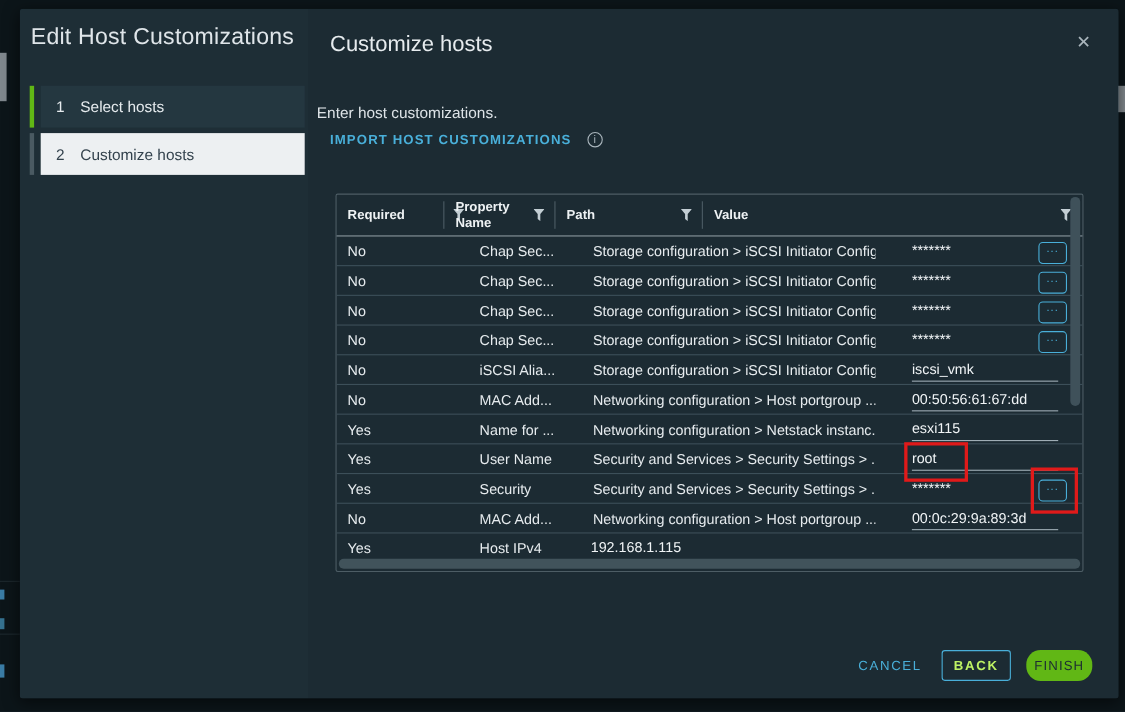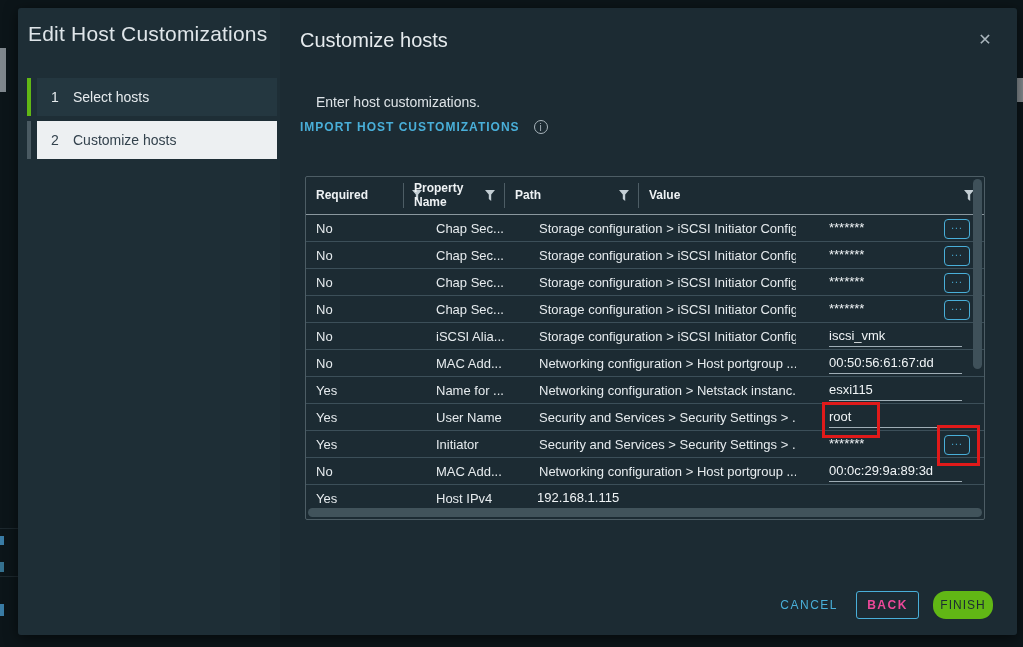--- a/index.html
+++ b/index.html
@@ -51,21 +51,21 @@
   
   .main { flex:1; background:#1c2b33; position:relative; }
   .panel-title {
     position:absolute; left:20px; top:21px; font-size:20px; font-weight:400; color:#e6ebee;
   }
   .close-btn {
     position:absolute; right:22px; top:22px; width:20px; height:20px;
     color:#a9b5bc; font-size:16px; line-height:20px; text-align:center; cursor:pointer;
     background:none; border:none; font-family:"Liberation Sans", sans-serif;
   }
-  .panel-desc { position:absolute; left:36px; top:86px; font-size:14px; color:#dde3e7; }
+  .panel-desc { position:absolute; left:8px; top:86px; font-size:14px; color:#dde3e7; }
   .import-row { position:absolute; left:20px; top:112px; display:flex; align-items:center; }
   .import-link {
     font-size:12px; font-weight:bold; letter-spacing:1px; color:#49afd9;
     text-decoration:none; cursor:pointer;
   }
   .info-icon {
     margin-left:14px; width:14px; height:14px; border:1px solid #a9b5bc; border-radius:50%;
     color:#a9b5bc; font-size:10px; line-height:13px; text-align:center; font-style:normal;
   }
 
@@ -133,21 +133,21 @@
   .actions {
     position:absolute; right:24px; bottom:16px; display:flex; align-items:center; gap:14px;
   }
   .btn-cancel {
     background:none; border:none; color:#49afd9; font-size:12px; font-weight:normal;
     letter-spacing:1.5px; cursor:pointer; font-family:"Liberation Sans", sans-serif;
     margin-right:4px;
   }
   .btn-back {
     width:63px; height:28px; border:1px solid #49afd9; border-radius:3px; background:transparent;
-    color:#ec4899; font-size:12px; font-weight:bold; letter-spacing:1.5px; cursor:pointer;
+    color:#bef264; font-size:12px; font-weight:bold; letter-spacing:1.5px; cursor:pointer;
     font-family:"Liberation Sans", sans-serif;
   }
   .btn-finish {
     width:60px; height:28px; border:none; border-radius:13px; background:#61b715;
     color:#1c2b33; font-size:12px; font-weight:normal; letter-spacing:1px; cursor:pointer;
     font-family:"Liberation Sans", sans-serif;
   }
 </style>
 </head>
 <body>
@@ -276,21 +276,21 @@
           <div class="grid-row">
             <div class="cell bc0">Yes</div>
             <div class="cell bc1">User Name</div>
             <div class="cell bc2">Security and Services &gt; Security Settings &gt; ...</div>
             <div class="cell bc3">
               <div class="value-box underlined hl-red">root</div>
             </div>
           </div>
           <div class="grid-row">
             <div class="cell bc0">Yes</div>
-            <div class="cell bc1">Initiator</div>
+            <div class="cell bc1">Security</div>
             <div class="cell bc2">Security and Services &gt; Security Settings &gt; ...</div>
             <div class="cell bc3">
               <div class="value-box">*******</div>
               <div class="btn-wrap hl-red-btn"><button class="ellipsis-btn">...</button></div>
             </div>
           </div>
           <div class="grid-row">
             <div class="cell bc0">No</div>
             <div class="cell bc1">MAC Add...</div>
             <div class="cell bc2">Networking configuration &gt; Host portgroup ...</div>

